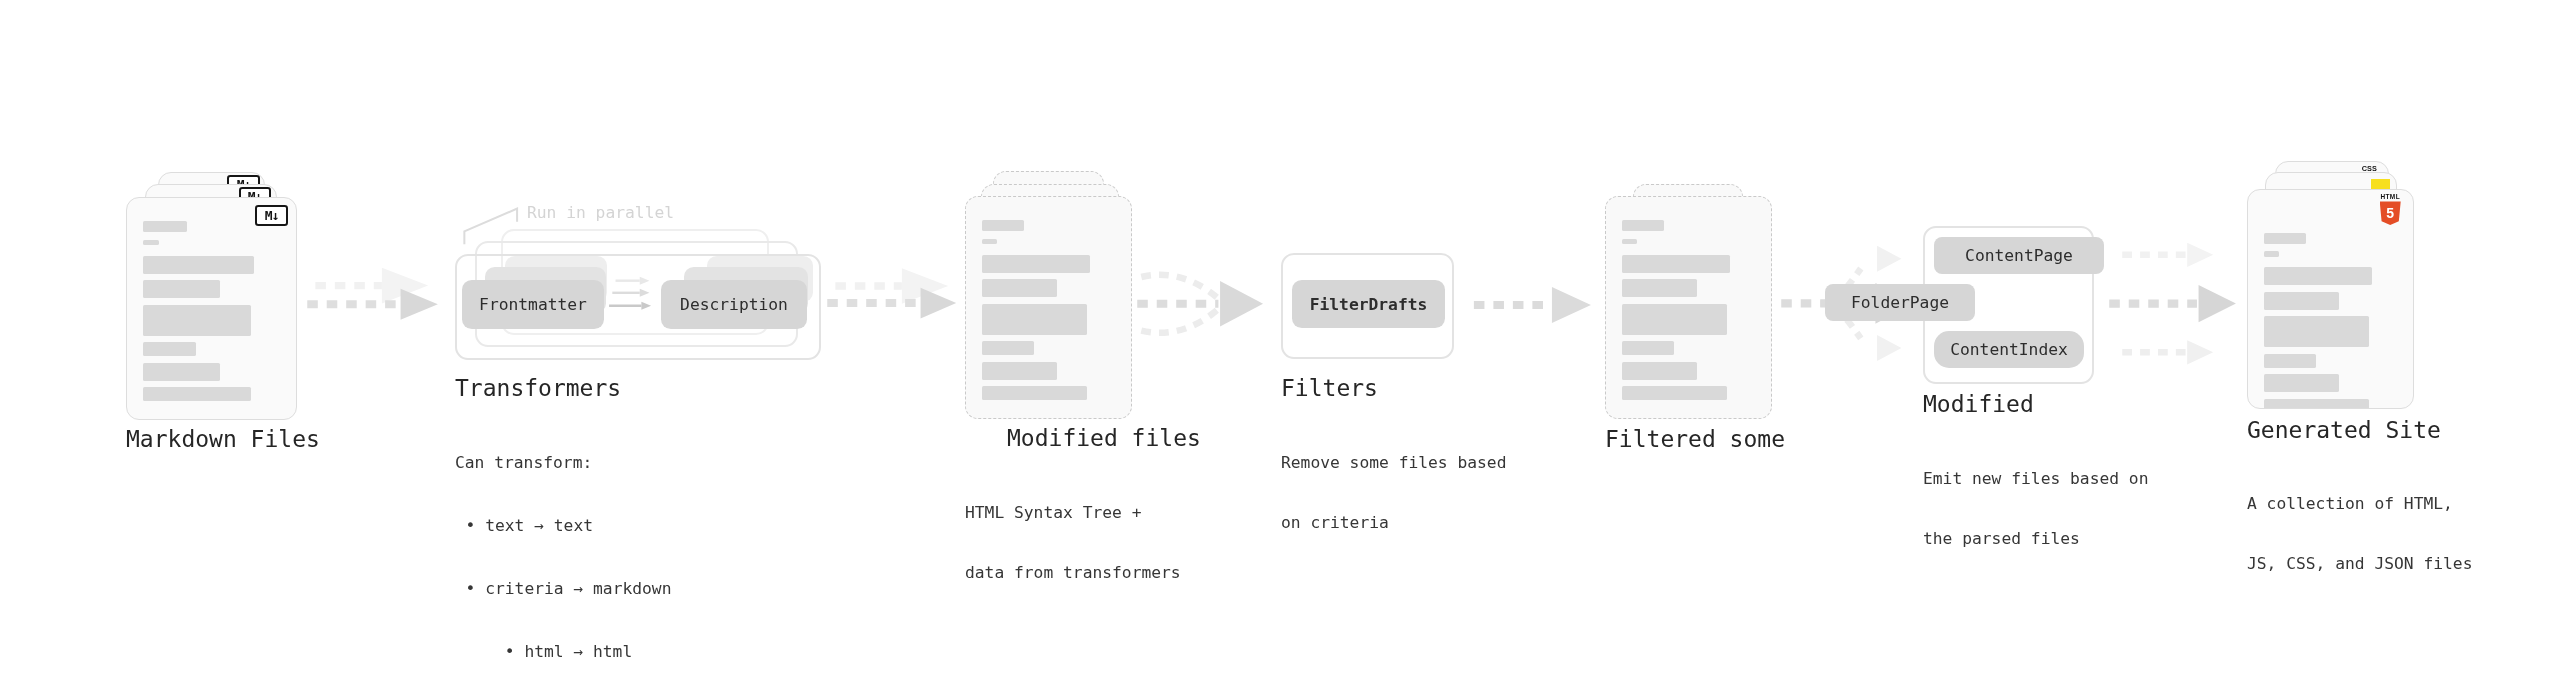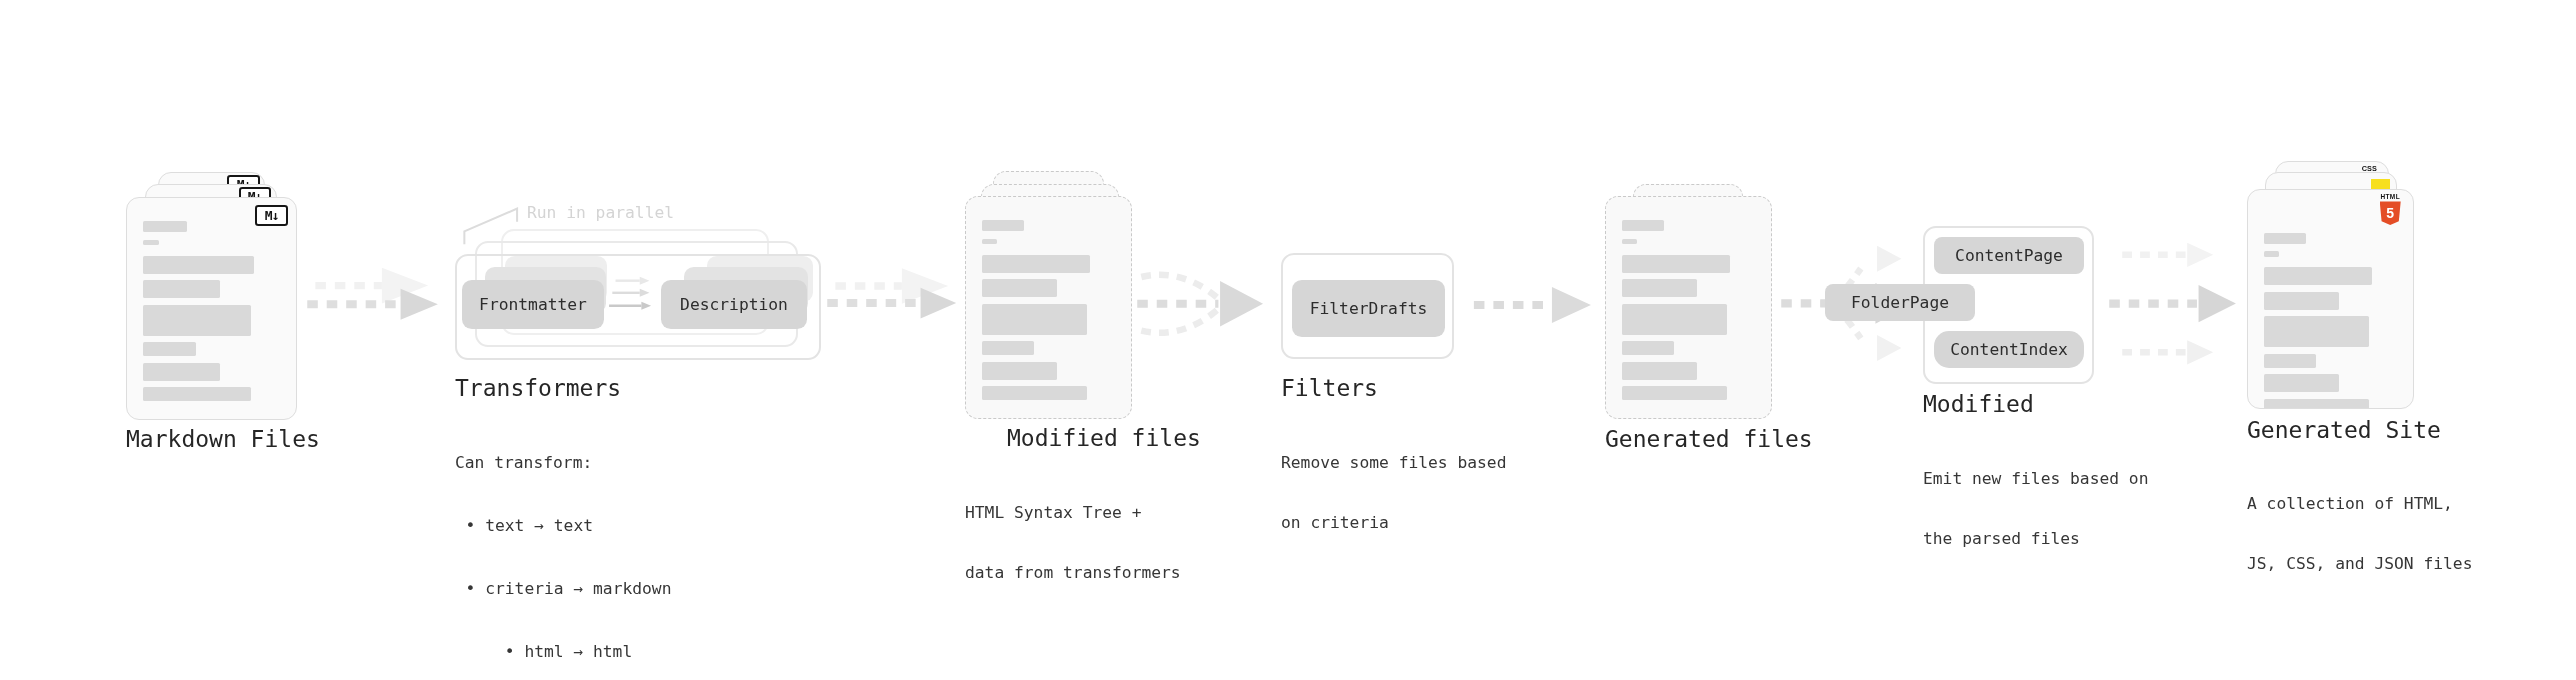--- a/index.html
+++ b/index.html
@@ -156,21 +156,21 @@
 
   <svg class="abs" style="left:1134px;top:254px;" width="138" height="102" viewBox="0 0 170 125">
     <path d="M 9 28 C 42 20 75 30 102 53" fill="none" stroke="#ececec" stroke-width="8" stroke-dasharray="12 10"></path>
     <path d="M 9 94 C 42 102 75 92 102 69" fill="none" stroke="#ececec" stroke-width="8" stroke-dasharray="12 10"></path>
     <line x1="4" y1="61" x2="104" y2="61" stroke="#dcdcdc" stroke-width="10" stroke-dasharray="13 11"></line>
     <polygon points="106,33 106,89 159,61" fill="#d9d9d9"></polygon>
   </svg>
 
   <div>
     <div class="gbox" style="left:1281px;top:253px;width:173px;height:106px;"></div>
-    <div class="node" style="left:1292px;top:280px;width:153px;height:57px;">FilterDrafts</div>
+    <div class="node" style="left:1292px;top:280px;width:153px;height:48px;font-weight:bold;">FilterDrafts</div>
     <div class="title" style="left:1281px;top:375px;">Filters</div>
     <div class="desc" style="left:1281px;top:412px;">
       <div>Remove some files based</div>
       <div>on criteria</div>
     </div>
   </div>
 
   <svg class="abs" style="left:1469px;top:283px;" width="126" height="44" viewBox="0 0 155 54">
     <line x1="6" y1="27" x2="100" y2="27" stroke="#dbdbdb" stroke-width="10" stroke-dasharray="13 11"></line>
     <polygon points="102,5 102,49 150,27" fill="#dbdbdb"></polygon>
@@ -183,35 +183,35 @@
           <div class="doc-bar" style="width: 31%; height: 11.4px; margin-top: 23px;"></div>
           <div class="doc-bar" style="width: 11%; height: 5.7px; margin-top: 7.3px;"></div>
           <div class="doc-bar" style="width: 79%; height: 18px; margin-top: 10.6px;"></div>
           <div class="doc-bar" style="width: 55%; height: 18px; margin-top: 6.5px;"></div>
           <div class="doc-bar" style="width: 77%; height: 31px; margin-top: 6.5px;"></div>
           <div class="doc-bar" style="width: 38%; height: 14px; margin-top: 6.5px;"></div>
           <div class="doc-bar" style="width: 55%; height: 18px; margin-top: 6.5px;"></div>
           <div class="doc-bar" style="width: 77%; height: 14px; margin-top: 6.5px;"></div>
         </div>
     </div>
-    <div class="title" style="left:1605px;top:426px;">Generated files</div>
+    <div class="title" style="left:1605px;top:426px;">Filtered some</div>
   </div>
 
   <svg class="abs" style="left:1778px;top:236px;" width="138" height="134" viewBox="0 0 170 165">
     <path d="M 52 83 C 72 83 86 62 102 40" fill="none" stroke="#ececec" stroke-width="8" stroke-dasharray="11 9"></path>
     <polygon points="122,12 122,44 152,28" fill="#f1f1f1"></polygon>
     <path d="M 52 83 C 72 83 86 104 102 126" fill="none" stroke="#ececec" stroke-width="8" stroke-dasharray="11 9"></path>
     <polygon points="122,122 122,154 152,138" fill="#f1f1f1"></polygon>
     <line x1="4" y1="83" x2="112" y2="83" stroke="#dcdcdc" stroke-width="10" stroke-dasharray="13 11"></line>
     <polygon points="120,58 120,108 167,83" fill="#d7d7d7"></polygon>
   </svg>
 
   <div>
     <div class="gbox" style="left:1923px;top:226px;width:171px;height:158px;"></div>
-    <div class="node" style="left:1934px;top:237px;width:150px;height:37px;border-radius:8.1px;">ContentPage</div>
+    <div class="node" style="left:1934px;top:237px;width:170px;height:37px;border-radius:8.1px;">ContentPage</div>
     <div class="node" style="left:1825px;top:284px;width:150px;height:37px;border-radius:8.1px;">FolderPage</div>
     <div class="node" style="left:1934px;top:331px;width:150px;height:37px;border-radius:15px;">ContentIndex</div>
     <div class="title" style="left:1923px;top:391px;">Modified</div>
     <div class="desc" style="left:1923px;top:428px;">
       <div>Emit new files based on</div>
       <div>the parsed files</div>
     </div>
   </div>
 
   <svg class="abs" style="left:2106px;top:241px;" width="134" height="126" viewBox="0 0 165 155">

